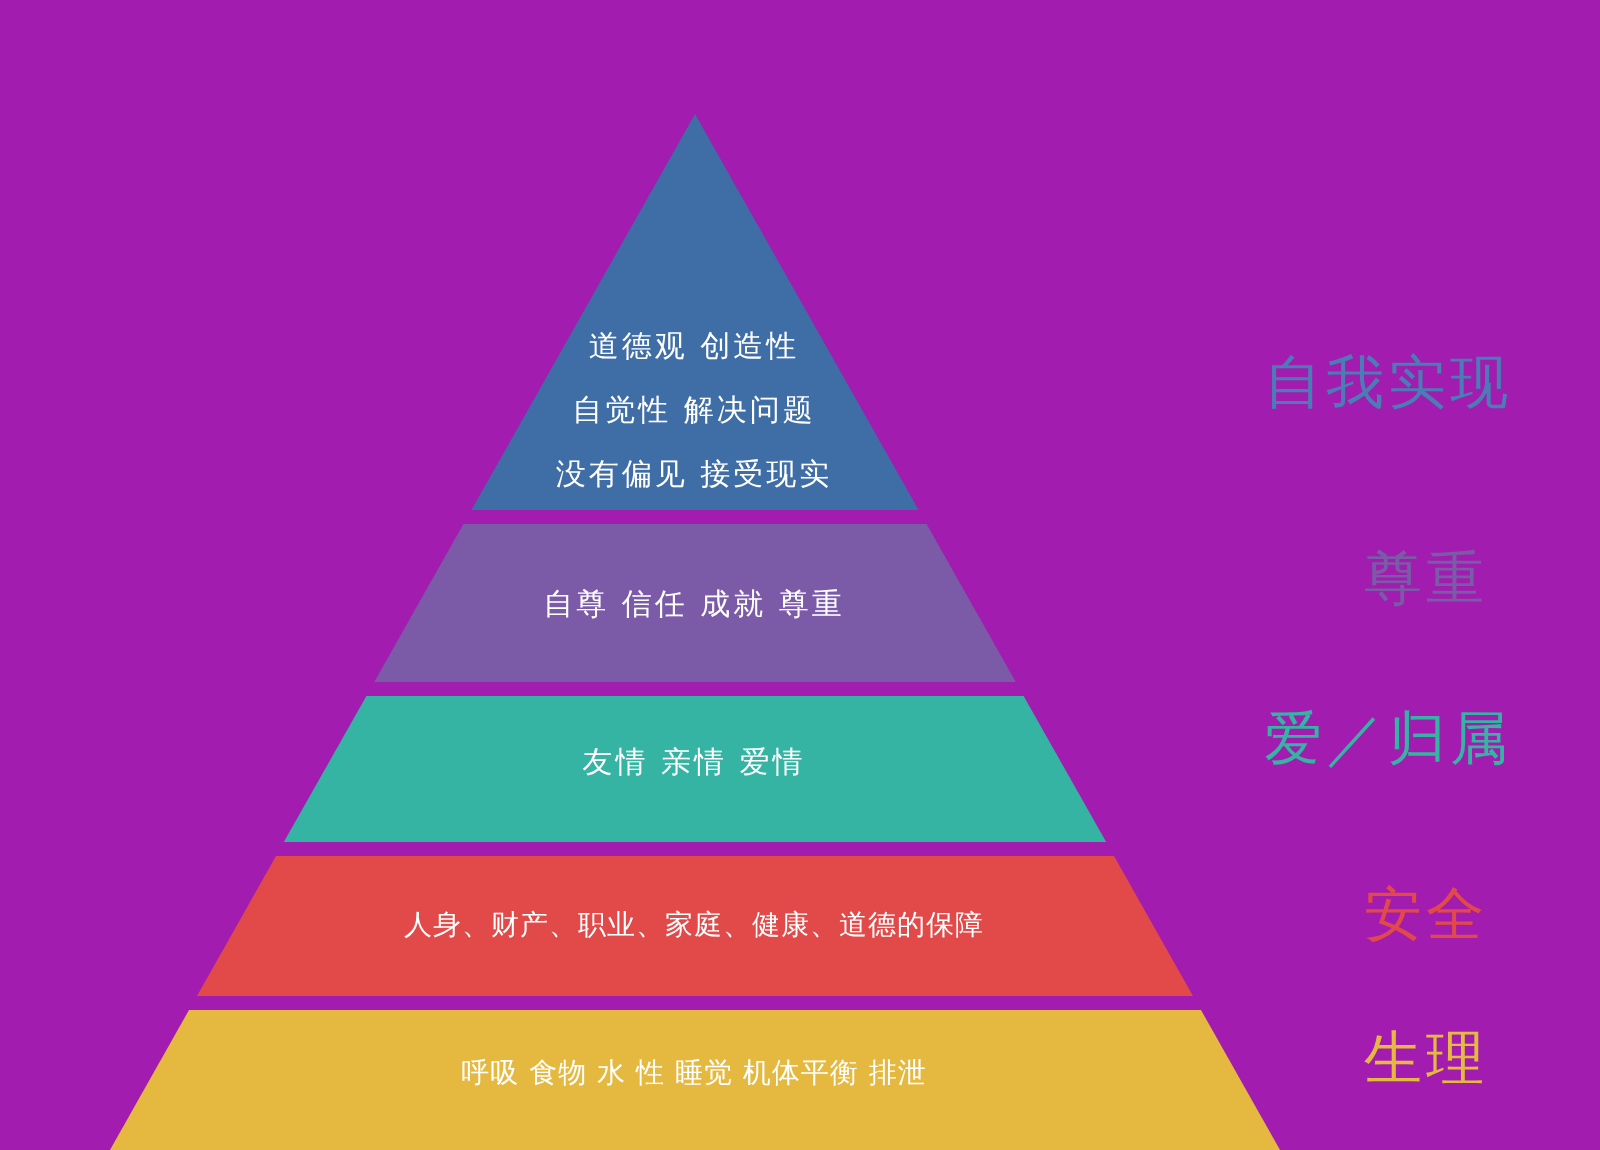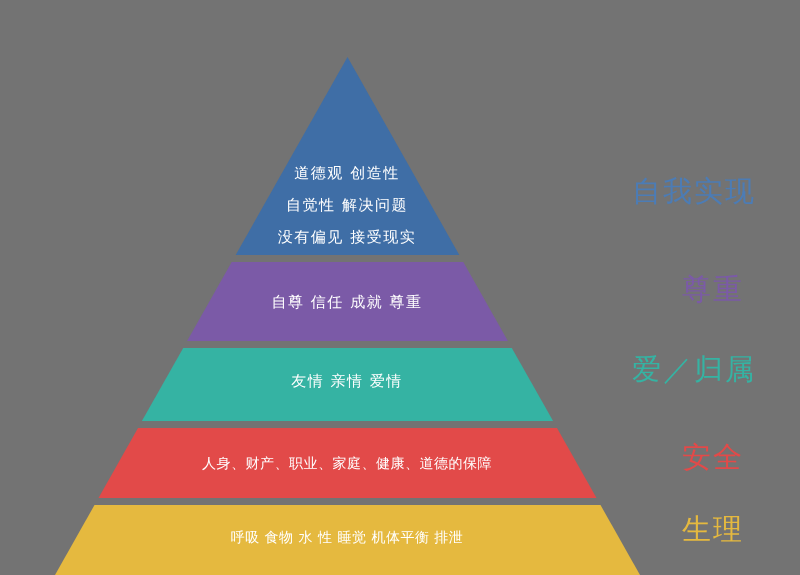--- a/index.html
+++ b/index.html
@@ -10,21 +10,21 @@
     width: 800px;
     height: 575px;
     background: #ffffff;
     font-family: "DejaVu Sans", sans-serif;
     overflow: hidden;
   }
   .stage {
     position: relative;
     width: 800px;
     height: 575px;
-    background: #737373;
+    background: #a21caf;
   }
   svg { display: block; }
   .level-text {
     fill: #ffffff;
     font-size: 15px;
     letter-spacing: 1.5px;
   }
   .level-text.small {
     font-size: 14px;
     letter-spacing: 0.5px;

